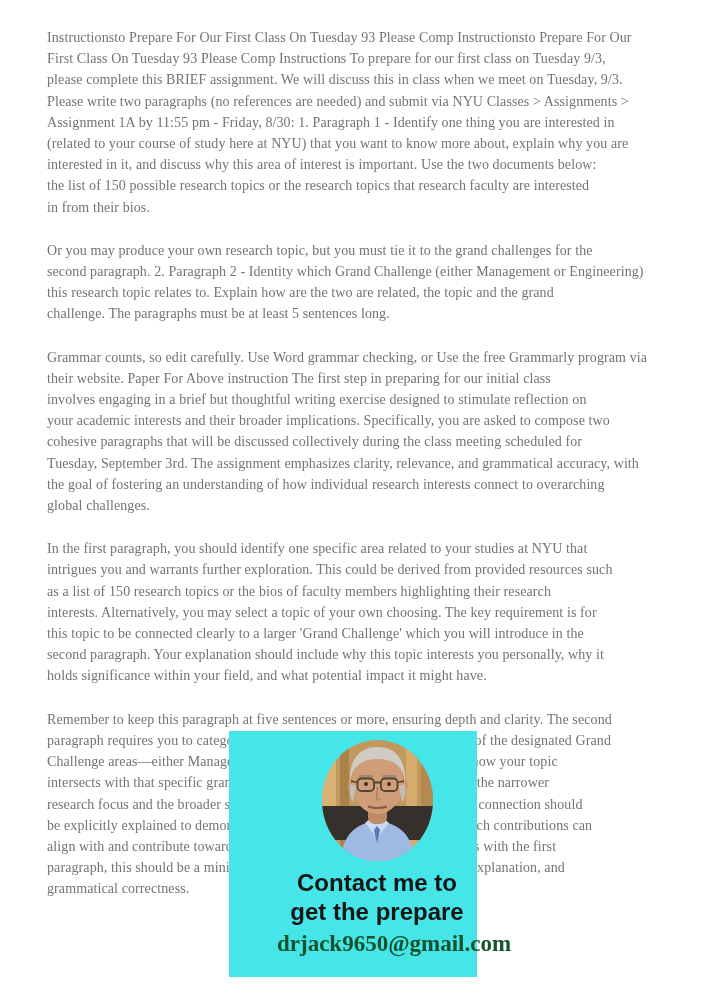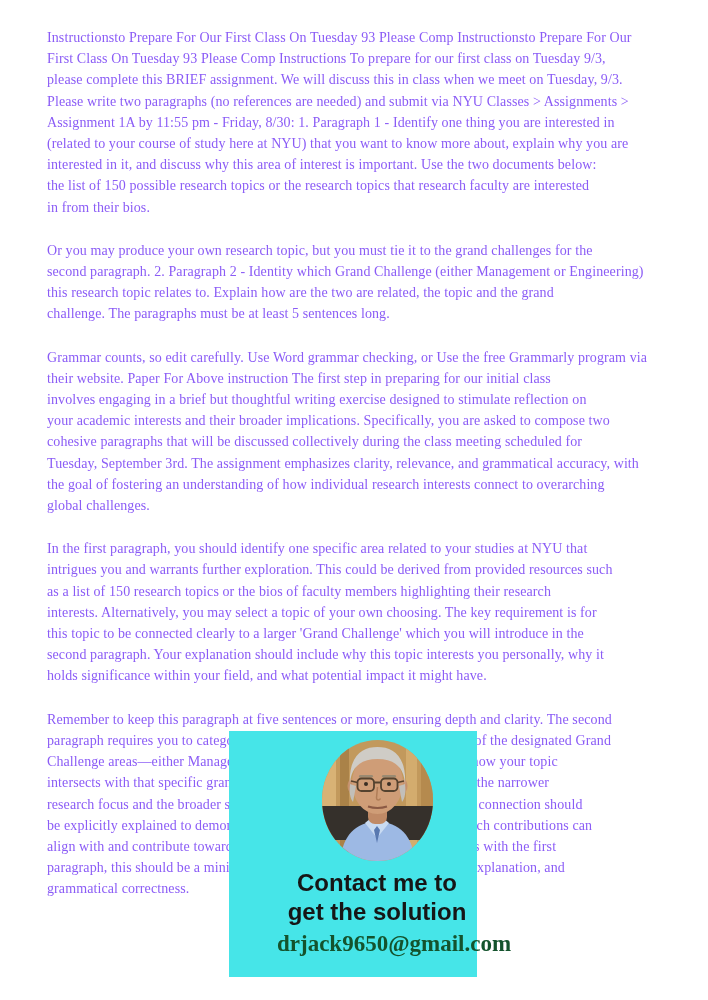--- a/index.html
+++ b/index.html
@@ -9,21 +9,21 @@
     background: #ffffff;
     position: relative;
     overflow: hidden;
     font-family: "Liberation Serif", serif;
   }
   .doc {
     position: absolute;
     left: 47px;
     top: 27px;
     width: 630px;
-    color: #8b5cf6;
+    color: #737373;
   }
   .para {
     font-size: 14px;
     line-height: 21.2px;
     white-space: pre;
     margin: 0 0 22px 0;
     letter-spacing: 0.1px;
   }
   .overlay {
     position: absolute;
@@ -136,18 +136,18 @@
           <line x1="75.5" y1="42.5" x2="82" y2="41" stroke="#54422f" stroke-width="1.5"></line>
           <circle cx="44" cy="44" r="2" fill="#3a2e24"></circle>
           <circle cx="67" cy="44" r="2" fill="#3a2e24"></circle>
           <path d="M55.5,47 L54.5,58 C54.5,60.5 57.5,60.5 58.5,58.5" stroke="#b07d58" stroke-width="1.5" fill="none"></path>
           <path d="M46,66.5 Q55.5,69.5 65,66.5" stroke="#8c5a44" stroke-width="2" fill="none"></path>
         </g>
       </svg>
     </div>
     <div class="contact-heading">
       <div>Contact me to</div>
-      <div>get the solution</div>
+      <div>get the prepare</div>
     </div>
     <div class="email">drjack9650@gmail.com</div>
   </div>
 
 </div>
 
 </body></html>

